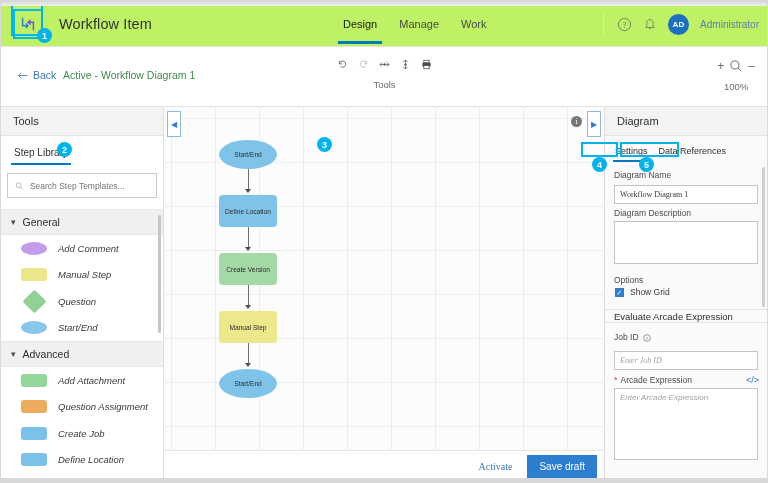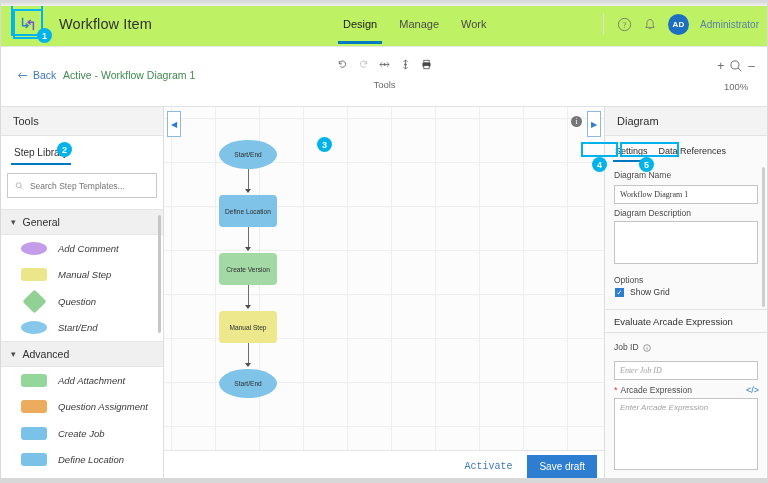--- a/index.html
+++ b/index.html
@@ -183,21 +183,21 @@
     background: #c9c9c9; border-radius: 3px;
   }
   .canvas-footer {
     position: absolute; left: 0; right: 0; bottom: 0; height: 32px;
     background: #ffffff; border-top: 1px solid #e4e4e4;
     display: flex; align-items: center; justify-content: flex-end;
     gap: 11px; padding-right: 7px;
   }
   .btn-flat {
     font-size: 10px; color: #3f77b5; background: none; border: 0;
-    cursor: pointer; font-family: Liberation Mono, monospace;
+    cursor: pointer; font-family: Liberation Serif, serif;
     padding: 5px 4px;
   }
   .btn-primary {
     font-size: 10px; color: #fff; background: #2d7dd0; border: 0;
     cursor: pointer; font-family: "Liberation Sans", sans-serif;
     padding: 6px 12px;
   }
   .collapse-tab {
     position: absolute; width: 14px; height: 26px;
     border: 1px solid #8fb8dd; background: #ffffff;
@@ -257,21 +257,21 @@
     padding: 0 9px 6px 10px; font-size: 8.5px; color: #3a3a3a;
     cursor: pointer;
   }
   .chkbox {
     width: 9px; height: 9px; background: #2d7dd0; border: 1px solid #2d7dd0;
     display: flex; align-items: center; justify-content: center;
     color: #fff; font-size: 7px; line-height: 1;
   }
   .section-head {
     border-top: 1px solid #e2e2e2; border-bottom: 1px solid #e2e2e2;
-    height: 24px; display: flex; align-items: center; padding-left: 9px;
+    height: 14px; display: flex; align-items: center; padding-left: 9px;
     font-size: 9.5px; color: #2f2f2f; background: #fafafa; margin-top: 6px;
   }
   .code-icon { margin-left: auto; color: #2d7dd0; font-size: 9px; padding-right: 4px; cursor: pointer; }
   .label-row { display: flex; align-items: center; padding: 5px 4px 3px 9px; }
   .label-row .field-label { padding: 0; }
   .rp-vscroll {
     position: absolute; right: 2px; top: 60px; width: 3px; height: 140px;
     background: #cfcfcf; border-radius: 2px;
   }
 

